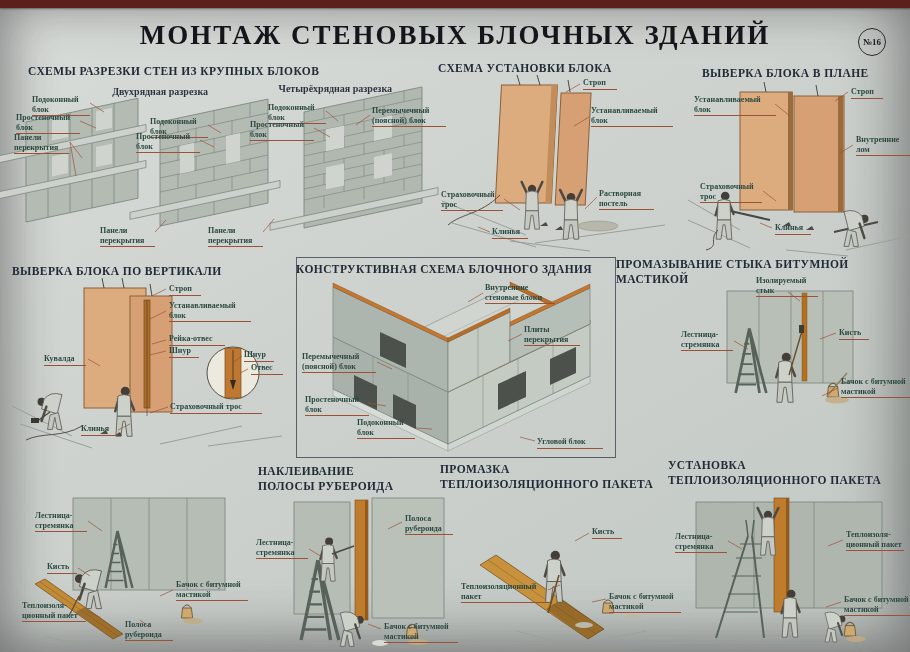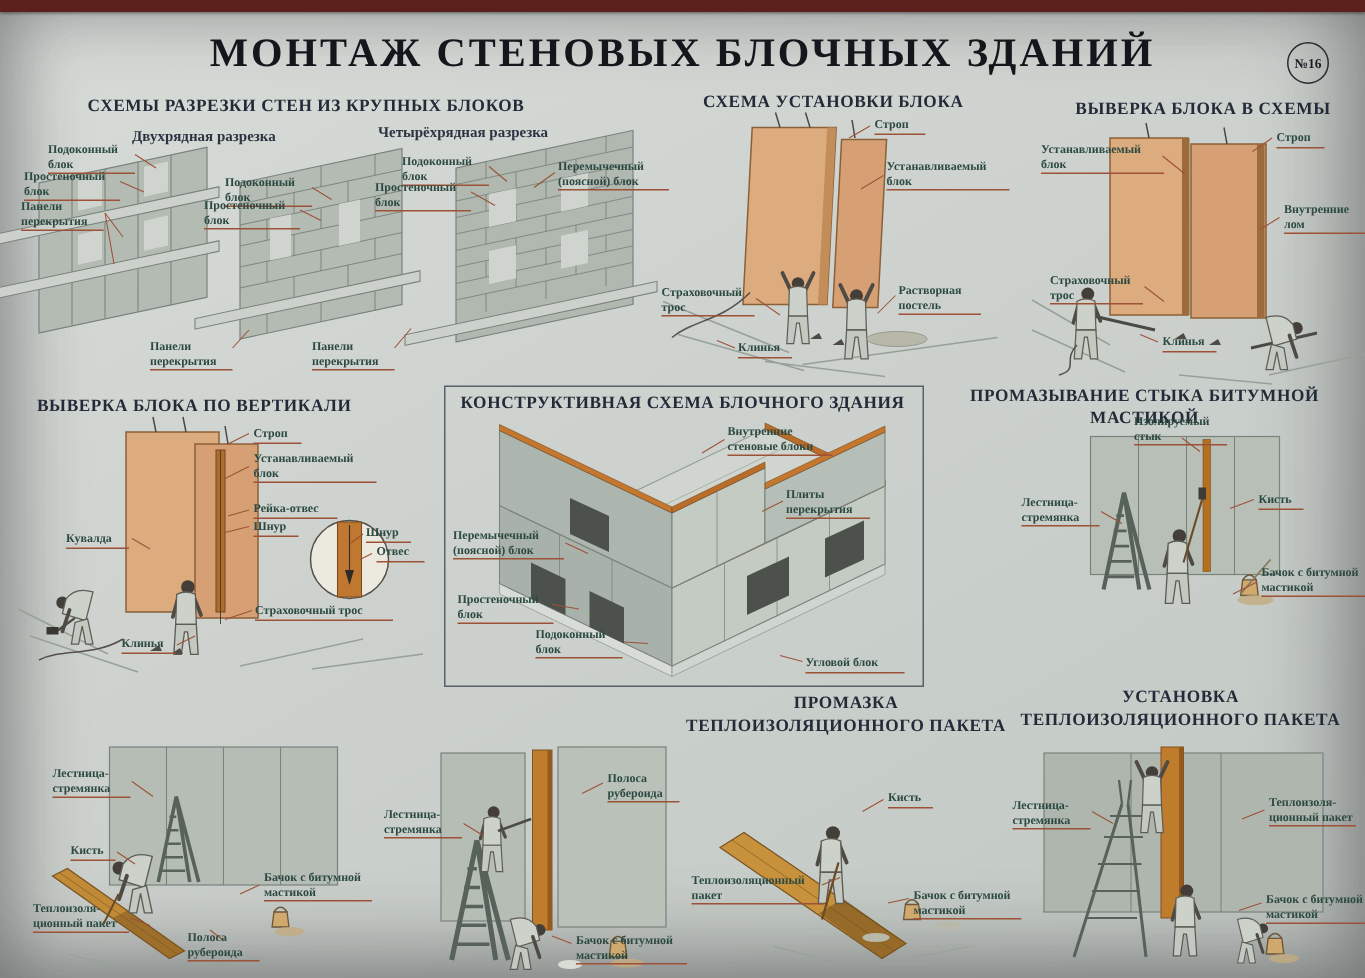--- a/index.html
+++ b/index.html
@@ -6,22 +6,22 @@
   .poster{
     position:relative;width:910px;height:652px;overflow:hidden;
     background:linear-gradient(150deg,#d8dcd8 0%,#cdd2ce 45%,#c2c8c4 100%);
     font-family:"Liberation Serif", serif;
     box-shadow:inset 0 0 55px rgba(45,45,50,.38), inset -22px -18px 55px rgba(60,60,60,.22), inset 14px 0 40px rgba(70,70,70,.18);
   }
   .topstrip{position:absolute;left:0;top:0;width:100%;height:8px;background:#5c201c;box-shadow:0 1px 2px rgba(0,0,0,.4);}
   .main-title{position:absolute;top:20px;left:0;width:100%;text-align:center;font-size:27px;font-weight:bold;letter-spacing:2px;color:#15151c;}
   .badge{position:absolute;left:858px;top:28px;width:26px;height:26px;border:1.5px solid #2a2a30;border-radius:50%;
     display:flex;align-items:center;justify-content:center;font-size:9px;font-weight:bold;color:#1c1c22;}
-  .sec-title{position:absolute;text-align:center;font-weight:bold;font-size:11.5px;color:#232b38;letter-spacing:.4px;line-height:1.3;white-space:pre-line;}
-  .sub-title{position:absolute;text-align:left;font-weight:bold;font-size:10px;color:#2c3442;}
+  .sec-title{position:absolute;text-align:left;font-weight:bold;font-size:11.5px;color:#232b38;letter-spacing:.4px;line-height:1.3;white-space:pre-line;}
+  .sub-title{position:absolute;text-align:right;font-weight:bold;font-size:10px;color:#2c3442;}
   .lbl{position:absolute;font-size:8px;line-height:1.2;color:#2c4a42;font-weight:bold;white-space:pre-line;
     border-bottom:1px solid #9d5137;padding-bottom:1px;}
   .box{position:absolute;border:1.2px solid #596069;}
   svg{position:absolute;overflow:visible;}
   .overlay{pointer-events:none;}
 </style>
 </head>
 <body>
 
 <div class="poster">
@@ -246,25 +246,27 @@
       <path d="M788,292 L800,301 M734,341 L748,349 M836,333 L820,339 M838,388 L822,396"></path>
       <path d="M88,521 L102,531 M78,568 L90,576 M87,612 L100,617 M173,590 L160,596 M149,627 L140,620"></path>
       <path d="M402,522 L388,529 M309,549 L322,557 M381,629 L368,624"></path>
       <path d="M589,533 L575,541 M548,590 L560,585 M606,599 L592,602"></path>
       <path d="M728,541 L742,549 M843,540 L828,546 M841,602 L826,607"></path>
     </g>
   </svg>
 
   <div class="sec-title" style="left:28px;top:64px;width:352px">СХЕМЫ РАЗРЕЗКИ СТЕН ИЗ КРУПНЫХ БЛОКОВ</div>
   <div class="sec-title" style="left:438px;top:61px;width:235px">СХЕМА УСТАНОВКИ БЛОКА</div>
-  <div class="sec-title" style="left:702px;top:66px;width:200px">ВЫВЕРКА БЛОКА В СХЕМЫ</div>
+  <div class="sec-title" style="left:702px;top:66px;width:200px">ВЫВЕРКА БЛОКА В ПЛАНЕ</div>
   <div class="sec-title" style="left:12px;top:264px;width:235px">ВЫВЕРКА БЛОКА ПО ВЕРТИКАЛИ</div>
   <div class="sec-title" style="left:296px;top:262px;width:318px">КОНСТРУКТИВНАЯ СХЕМА БЛОЧНОГО ЗДАНИЯ</div>
   <div class="sec-title" style="left:616px;top:257px;width:294px">ПРОМАЗЫВАНИЕ СТЫКА БИТУМНОЙ МАСТИКОЙ</div>
-  <div class="sec-title" style="left:450px;top:462px;width:228px">ПРОМАЗКА
+  <div class="sec-title" style="left:258px;top:464px;width:185px">НАКЛЕИВАНИЕ
+ПОЛОСЫ РУБЕРОИДА</div>
+  <div class="sec-title" style="left:440px;top:462px;width:228px">ПРОМАЗКА
 ТЕПЛОИЗОЛЯЦИОННОГО ПАКЕТА</div>
   <div class="sec-title" style="left:668px;top:458px;width:238px">УСТАНОВКА
 ТЕПЛОИЗОЛЯЦИОННОГО ПАКЕТА</div>
   <div class="sub-title" style="left:88px;top:86px;width:120px">Двухрядная разрезка</div>
   <div class="sub-title" style="left:252px;top:83px;width:140px">Четырёхрядная разрезка</div>
 
   <div class="lbl" style="left:32px;top:95px;width:58px">Подоконный
 блок</div>
   <div class="lbl" style="left:16px;top:113px;width:64px">Простеночный
 блок</div>

